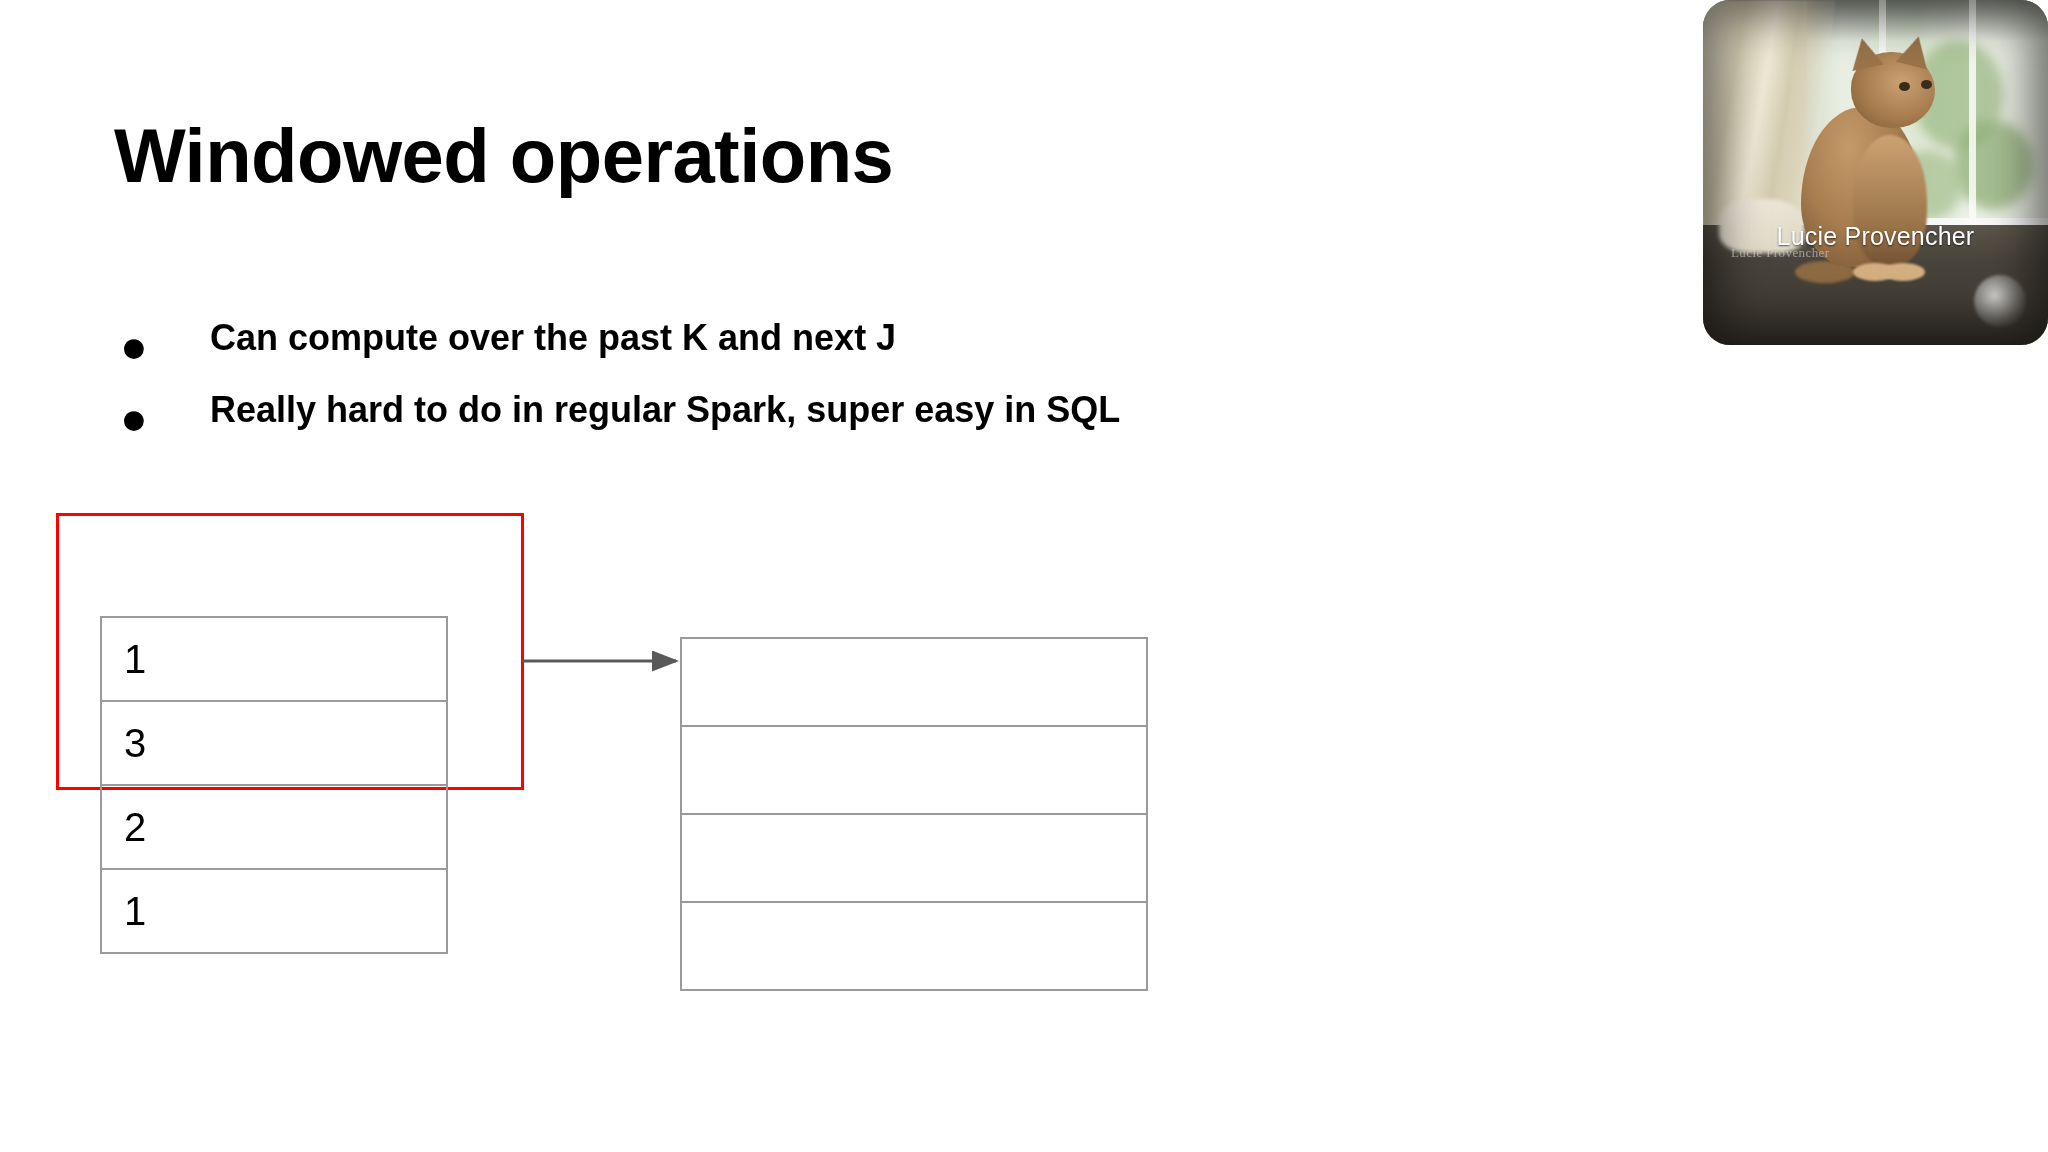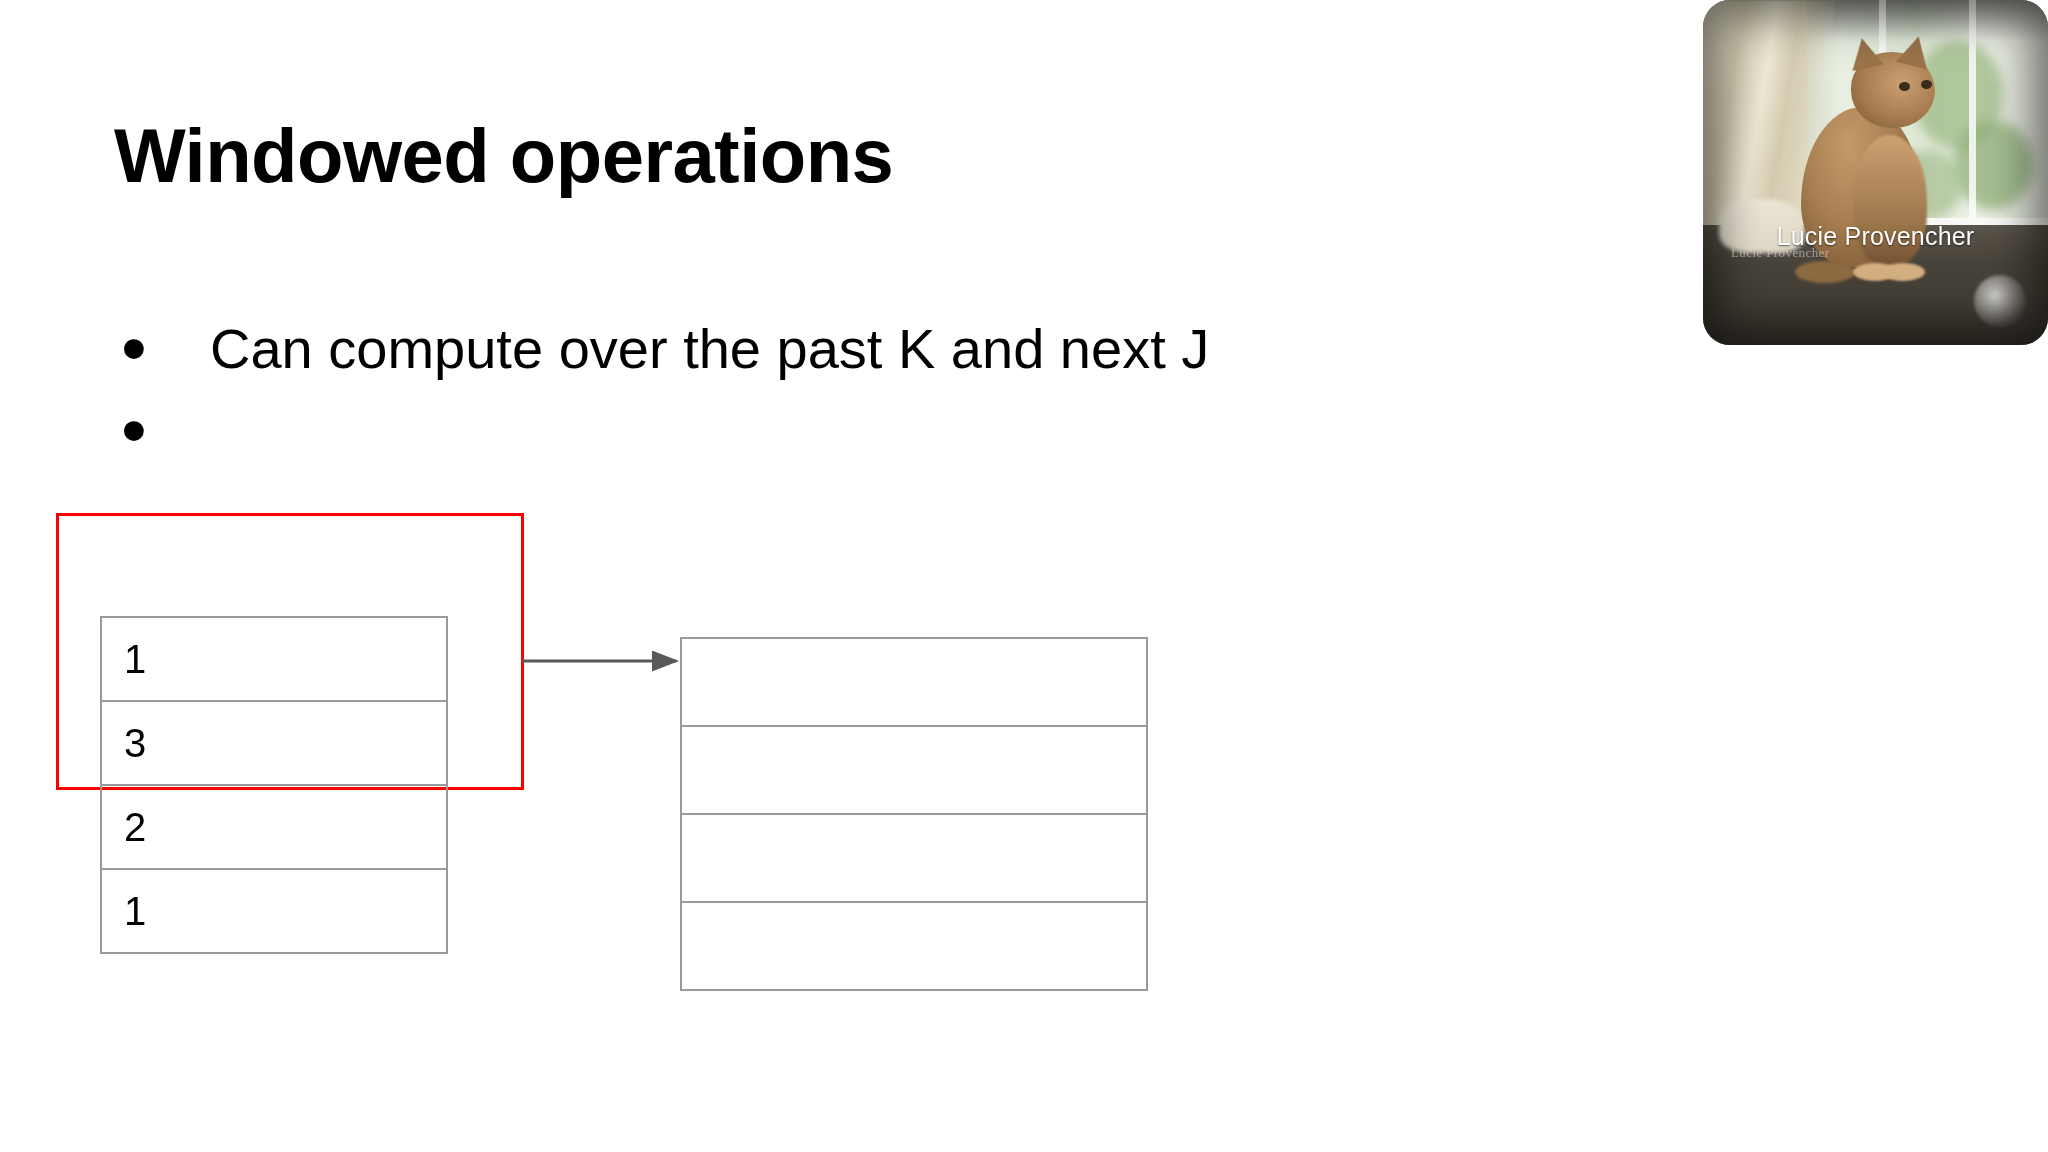--- a/index.html
+++ b/index.html
@@ -52,24 +52,25 @@
   }
   .bullet-marker {
     width: 90px;
     flex: 0 0 90px;
     font-size: 46px;
     color: #000000;
     line-height: 1.05;
     padding-top: 4px;
   }
   .bullet-text {
-    font-size: 56px;
+    font-size: 36px;
     color: #000000;
     white-space: nowrap;
     line-height: 1.1;
+    font-weight: bold;
   }
 
   
   #diagram {
     position: absolute;
     left: 0;
     top: 0;
     width: 2048px;
     height: 1152px;
     pointer-events: none;
@@ -307,20 +308,21 @@
 
   <div id="slide-title">Windowed operations</div>
 
   <div id="bullet-list">
     <div class="bullet-row">
       <span class="bullet-marker">●</span>
       <span class="bullet-text">Can compute over the past K and next J</span>
     </div>
     <div class="bullet-row">
       <span class="bullet-marker">●</span>
+      <span class="bullet-text">Really hard to do in regular Spark, super easy in SQL</span>
     </div>
   </div>
 
   <div id="diagram">
 
     <div id="window-highlight"></div>
 
     <table id="input-table">
       <tbody>
           <tr>

